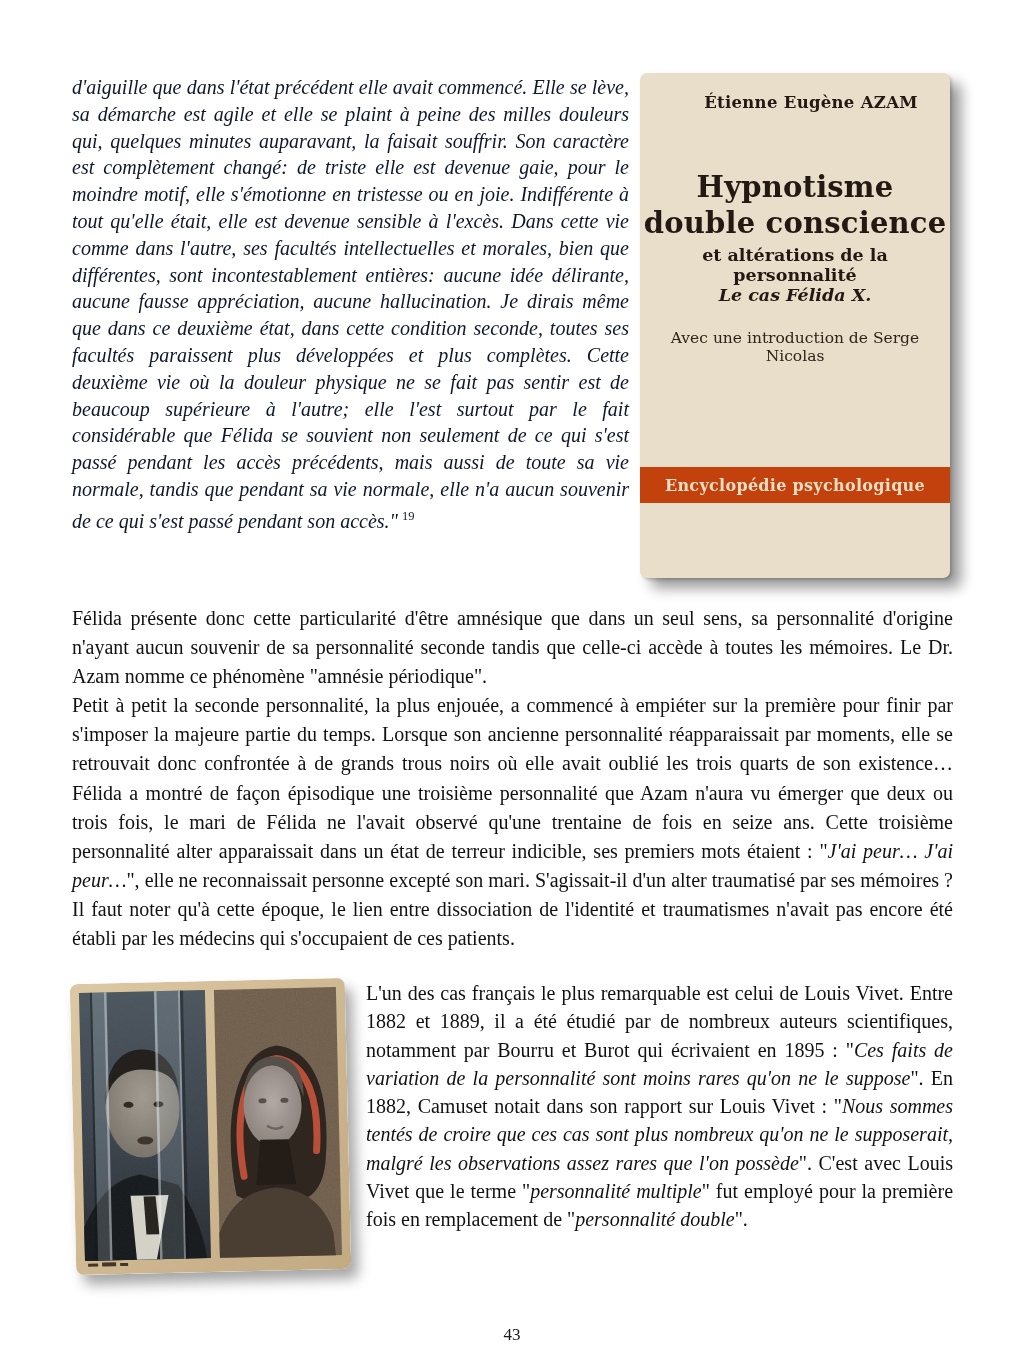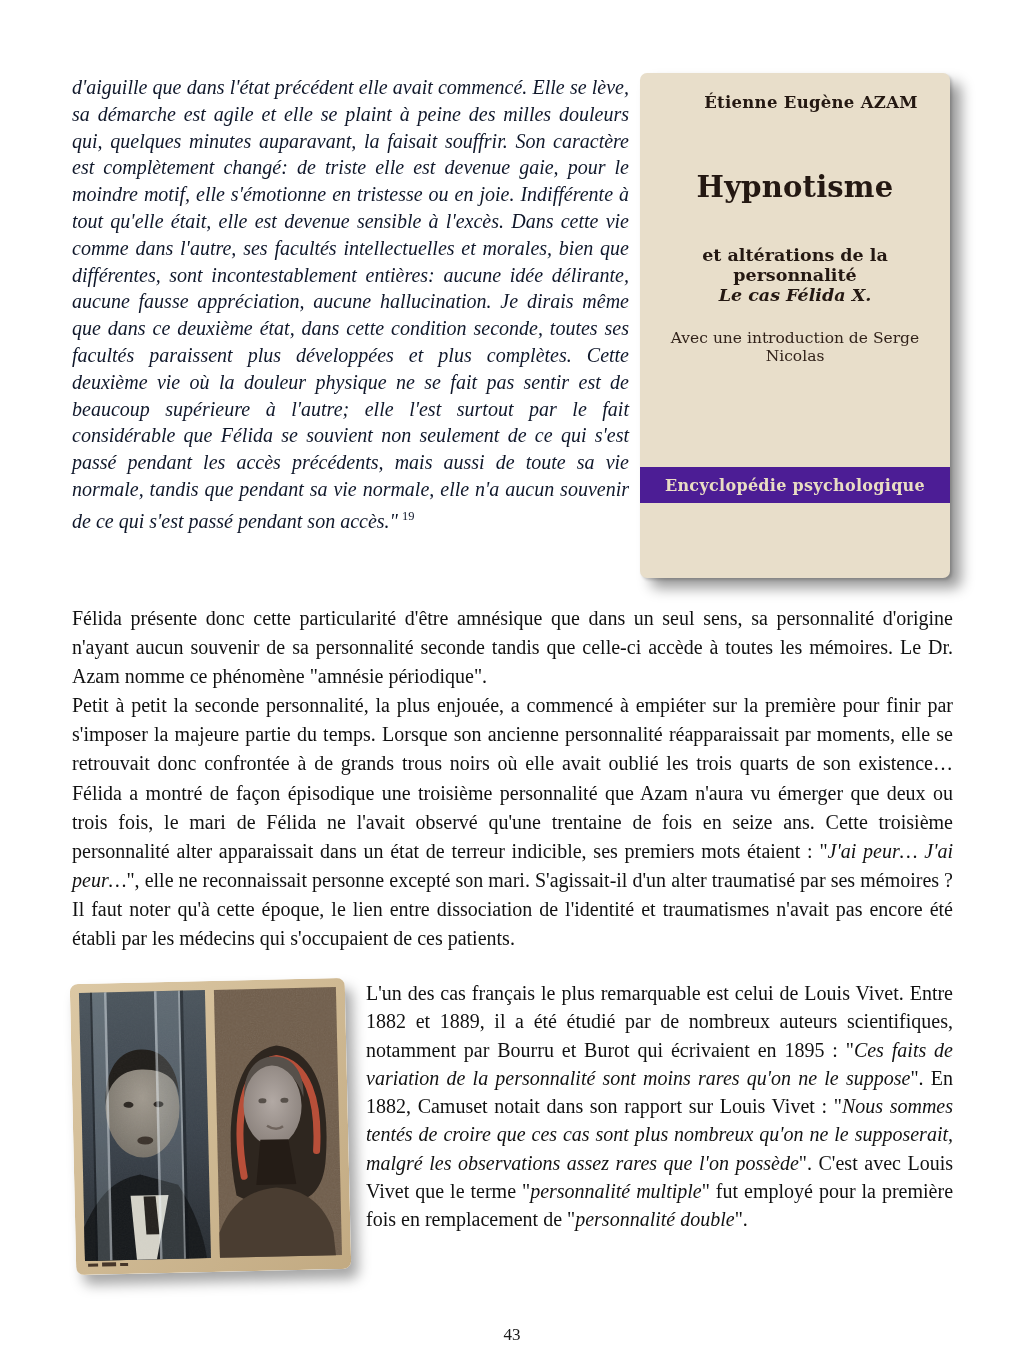--- a/index.html
+++ b/index.html
@@ -25,21 +25,21 @@
     font-weight:bold;font-size:16.5px;letter-spacing:.3px;padding-left:32px;}
   .cov-title{position:absolute;top:96px;left:0;right:0;text-align:center;
     font-weight:bold;font-size:29px;line-height:36px;letter-spacing:.2px;}
   .cov-sub{position:absolute;top:172px;left:0;right:0;text-align:center;
     font-weight:bold;font-size:17.5px;}
   .cov-case{position:absolute;top:212px;left:0;right:0;text-align:center;
     font-weight:bold;font-style:italic;font-size:17.5px;}
   .cov-intro{position:absolute;top:256px;left:0;right:0;text-align:center;
     font-size:15.5px;color:#31221a;}
   .cov-band{position:absolute;top:394px;left:0;right:0;height:36px;
-    background:#4c1d95;display:flex;align-items:center;justify-content:center;}
+    background:#c2410c;display:flex;align-items:center;justify-content:center;}
   .cov-band span{color:#e9ddc3;font-weight:bold;font-size:16px;letter-spacing:.3px;}
   .cov-logo{position:absolute;bottom:16px;left:0;right:0;text-align:center;}
   .cov-logo .wrap{position:relative;display:inline-block;color:#241a10;}
   .cov-logo .lh{font-size:21px;letter-spacing:.5px;}
   .cov-logo .lt{font-size:15.5px;letter-spacing:1px;}
   .cov-logo svg{position:absolute;left:21px;top:-13px;}
   
   .midtext{
     position:absolute;left:72px;top:604px;width:881px;
     font-size:20px;line-height:29.1px;text-align:justify;color:#111;
@@ -67,20 +67,21 @@
 <body>
 
 <div class="page">
 
   <div class="quote"><span>d'aiguille que dans l'état précédent elle avait commencé. Elle se lève, sa démarche est agile et elle se plaint à peine des milles douleurs qui, quelques minutes auparavant, la faisait souffrir. Son caractère est complètement changé: de triste elle est devenue gaie, pour le moindre motif, elle s'émotionne en tristesse ou en joie. Indifférente à tout qu'elle était, elle est devenue sensible à l'excès. Dans cette vie comme dans l'autre, ses facultés intellectuelles et morales, bien que différentes, sont incontestablement entières: aucune idée délirante, aucune fausse appréciation, aucune hallucination. Je dirais même que dans ce deuxième état, dans cette condition seconde, toutes ses facultés paraissent plus développées et plus complètes. Cette deuxième vie où la douleur physique ne se fait pas sentir est de beaucoup supérieure à l'autre; elle l'est surtout par le fait considérable que Félida se souvient non seulement de ce qui s'est passé pendant les accès précédents, mais aussi de toute sa vie normale, tandis que pendant sa vie normale, elle n'a aucun souvenir de ce qui s'est passé pendant son accès."</span><sup>19</sup></div>
 
   <div class="cover">
     <div class="cov-author">Étienne Eugène AZAM</div>
     <div class="cov-title">
       <div>Hypnotisme</div>
+      <div>double conscience</div>
     </div>
     <div class="cov-sub">et altérations de la personnalité</div>
     <div class="cov-case">Le cas Félida X.</div>
     <div class="cov-intro">Avec une introduction de Serge Nicolas</div>
     <div class="cov-band">
       <span>Encyclopédie psychologique</span>
     </div>
   </div>
 
   <div class="midtext">

